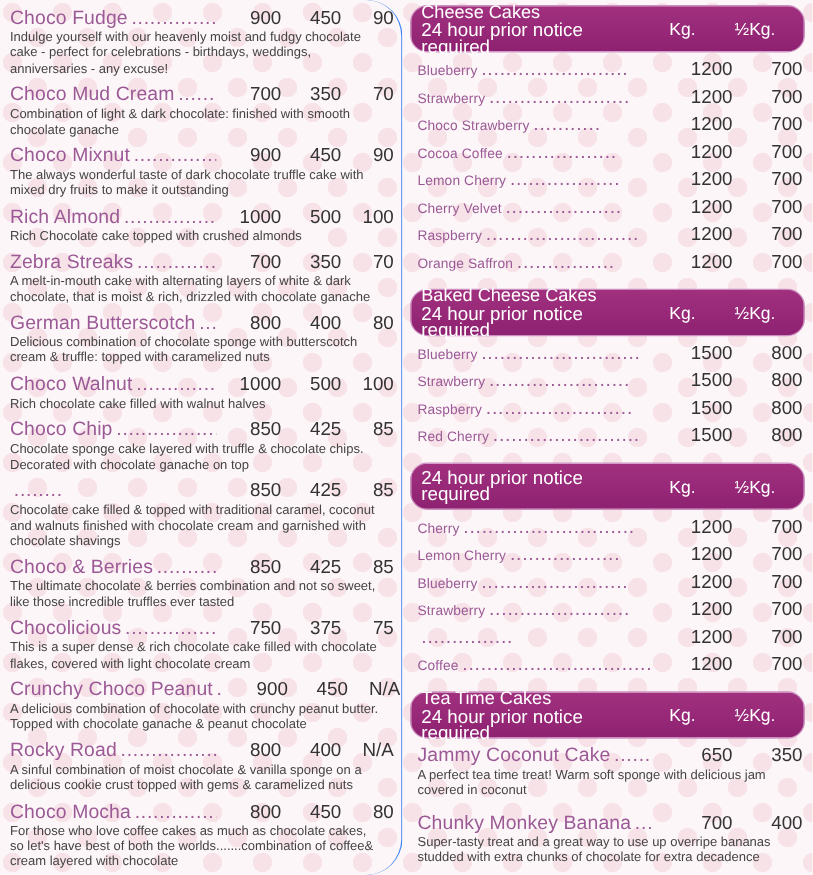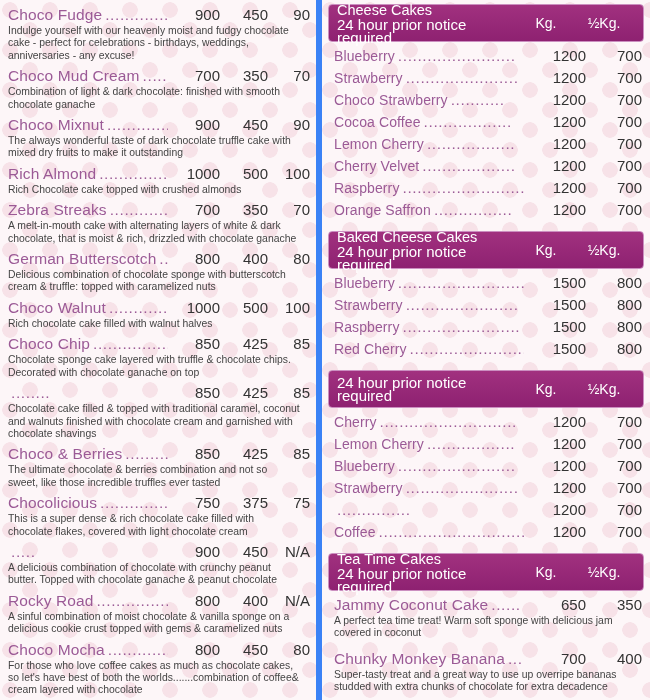--- a/index.html
+++ b/index.html
@@ -34,21 +34,22 @@
     z-index: 1;
     width: 650px;
     height: 700px;
     display: flex;
   }
 
   
   #left-column {
     width: 322px;
     padding: 6px 6px 0 8px;
-    border-right: 6px solid #3b82f6;
+    border-right: 1px solid #3b82f6;
+    border-radius: 29px;
   }
 
   .menu-entry { margin-bottom: 5px; }
 
   .entry-head {
     display: flex;
     align-items: baseline;
     white-space: nowrap;
   }
 
@@ -92,21 +93,21 @@
   #right-column {
     width: 328px;
     padding: 4px 6px 0 6px;
   }
 
   .section { margin-bottom: 6px; }
 
   .section-header {
     background: linear-gradient(to bottom, #a1317f 0%, #8e2171 100%);
     border: 1px solid #cb8fc0;
-    border-radius: 4px;
+    border-radius: 14px;
     height: 38px;
     display: flex;
     align-items: center;
     padding: 0 8px;
     color: #ffffff;
   }
 
   .section-header-titles { flex: 1 1 auto; }
 
   .section-title {
@@ -129,21 +130,21 @@
 
   .section-rows { padding: 5px 2px 2px 6px; }
 
   .srow {
     display: flex;
     align-items: baseline;
     white-space: nowrap;
     height: 22px;
   }
 
-  .srow .entry-name { font-size: 14px; }
+  .srow .entry-name { font-size: 11px; }
   .srow .price { font-size: 15px; }
   .s-kg  { width: 62px; }
   .s-hkg { width: 56px; }
 
   
   .tea-entry { margin-bottom: 10px; }
   .tea-entry .entry-name { font-size: 15.5px; }
   .tea-entry .price { font-size: 15px; }
   .t-kg  { width: 64px; }
   .t-hkg { width: 56px; }
@@ -260,20 +261,21 @@
           <span class="entry-name">Chocolicious</span>
           <span class="dot-leader">................</span>
           <span class="price p-kg">750</span>
           <span class="price p-hkg">375</span>
           <span class="price p-pc">75</span>
         </div>
         <div class="entry-desc">This is a super dense &amp; rich chocolate cake filled with chocolate flakes, covered with light chocolate cream</div>
       </div>
       <div class="menu-entry">
         <div class="entry-head">
+          <span class="entry-name">Crunchy Choco Peanut</span>
           <span class="dot-leader">.....</span>
           <span class="price p-kg">900</span>
           <span class="price p-hkg">450</span>
           <span class="price p-pc">N/A</span>
         </div>
         <div class="entry-desc">A delicious combination of chocolate with crunchy peanut butter. Topped with chocolate ganache &amp; peanut chocolate</div>
       </div>
       <div class="menu-entry">
         <div class="entry-head">
           <span class="entry-name">Rocky Road</span>

